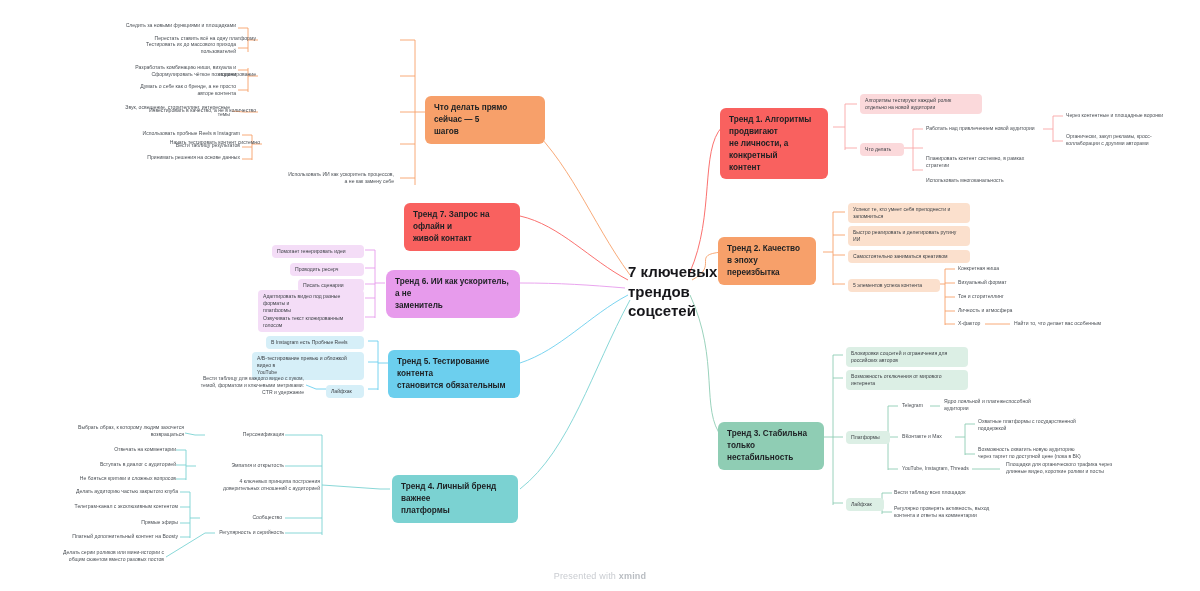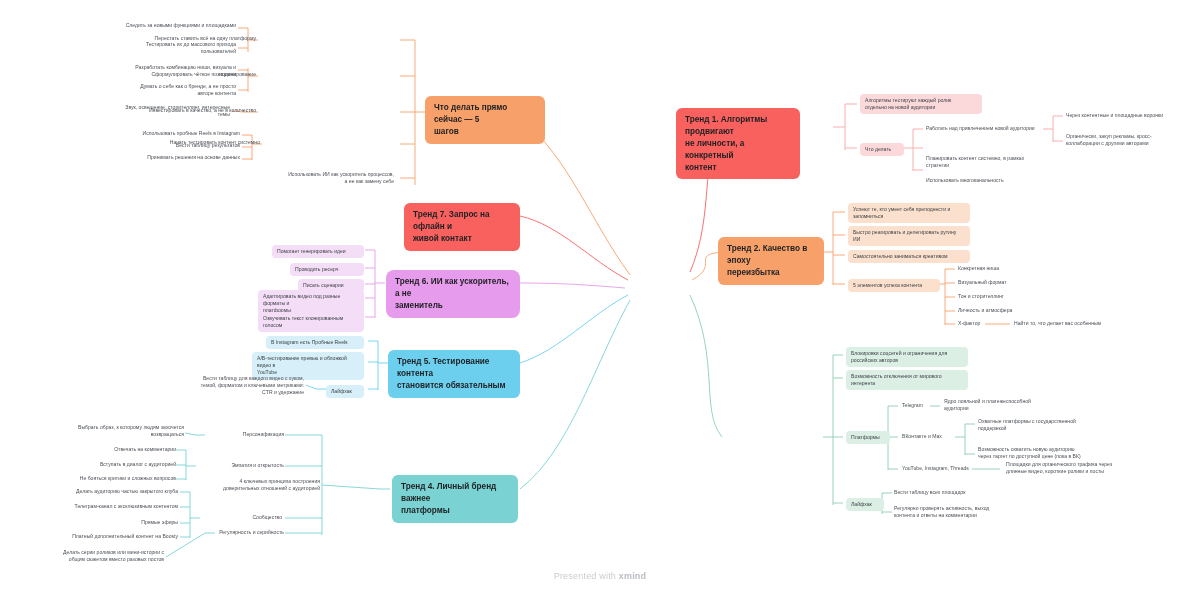--- a/index.html
+++ b/index.html
@@ -142,20 +142,22 @@
       <path d="M965 424 L965 455" stroke="#8fcdb4"></path>
       <path d="M965 424 L975 424 M965 454 L975 454" stroke="#8fcdb4"></path>
       <path d="M972 469 L1000 469" stroke="#8fcdb4"></path>
 
       <path d="M872 503 L882 503" stroke="#8fcdb4"></path>
       <path d="M882 493 L882 514" stroke="#8fcdb4"></path>
       <path d="M882 493 L892 493 M882 512 L892 512" stroke="#8fcdb4"></path>
     </g>
   </svg>
 
+  <div class="node central" style="left:628px; top:262px; width:130px;">7 ключевых
+трендов соцсетей</div>
 
   <div class="node trend" style="left:397px; top:96px; width:120px; background:#f7a06a;margin-left:28px;">Что делать прямо сейчас — 5
 шагов</div>
 
   <div class="node leaf r" style="left:148px; top:35px; width:108px;">Перестать ставить всё на одну платформу</div>
   <div class="node leaf r" style="left:110px; top:22px; width:126px;">Следить за новыми функциями и площадками</div>
   <div class="node leaf r" style="left:118px; top:41px; width:118px;">Тестировать их до массового прихода
 пользователей</div>
 
   <div class="node leaf r" style="left:148px; top:71px; width:108px;">Сформулировать чёткое позиционирование</div>
@@ -218,54 +220,56 @@
   <div class="node leaf r" style="left:200px; top:514px; width:82px;">Сообщество</div>
   <div class="node leaf r" style="left:42px; top:488px; width:136px;">Делать аудиторию частью закрытого клуба</div>
   <div class="node leaf r" style="left:38px; top:503px; width:140px;">Телеграм-канал с эксклюзивным контентом</div>
   <div class="node leaf r" style="left:112px; top:519px; width:66px;">Прямые эфиры</div>
   <div class="node leaf r" style="left:38px; top:533px; width:140px;">Платный дополнительный контент на Boosty</div>
 
   <div class="node leaf r" style="left:188px; top:529px; width:96px;">Регулярность и серийность</div>
   <div class="node leaf r" style="left:18px; top:549px; width:146px;">Делать серии роликов или мини-истории с
 общим сюжетом вместо разовых постов</div>
 
-  <div class="node trend" style="left:676px; top:108px; width:124px; background:#f9615f;">Тренд 1. Алгоритмы продвигают
+  <div class="node trend" style="left:720px; top:108px; width:108px; background:#f9615f;">Тренд 1. Алгоритмы продвигают
 не личности, а конкретный
 контент</div>
 
   <div class="node pill" style="left:860px; top:94px; width:122px; background:#fbd9db;">Алгоритмы тестируют каждый ролик
 отдельно на новой аудитории</div>
   <div class="node pill" style="left:860px; top:143px; width:44px; background:#fbd9db;">Что делать</div>
 
   <div class="node leaf" style="left:926px; top:125px; width:124px;">Работать над привлечением новой аудитории</div>
   <div class="node leaf" style="left:1066px; top:112px; width:126px;">Через контентные и площадные воронки</div>
   <div class="node leaf" style="left:1066px; top:133px; width:126px;">Органически, закуп рекламы, кросс-
 коллаборации с другими авторами</div>
 
   <div class="node leaf" style="left:926px; top:155px; width:122px;">Планировать контент системно, в рамках
 стратегии</div>
   <div class="node leaf" style="left:926px; top:177px; width:122px;">Использовать многоканальность</div>
 
-  <div class="node trend" style="left:718px; top:237px; width:106px; background:#f7a06a;">Тренд 2. Качество в эпоху
+  <div class="node trend" style="left:718px; top:237px; width:98px; background:#f7a06a;">Тренд 2. Качество в эпоху
 переизбытка</div>
 
   <div class="node pill" style="left:848px; top:203px; width:122px; background:#fbe0cd;">Успеют те, кто умеет себя преподнести и
 запомниться</div>
   <div class="node pill" style="left:848px; top:226px; width:122px; background:#fbe0cd;">Быстро реагировать и делегировать рутину
 ИИ</div>
   <div class="node pill" style="left:848px; top:250px; width:122px; background:#fbe0cd;">Самостоятельно заниматься креативом</div>
   <div class="node pill" style="left:848px; top:279px; width:92px; background:#fbe0cd;">5 элементов успеха контента</div>
 
   <div class="node leaf" style="left:958px; top:265px; width:110px;">Конкретная ниша</div>
   <div class="node leaf" style="left:958px; top:279px; width:110px;">Визуальный формат</div>
   <div class="node leaf" style="left:958px; top:293px; width:110px;">Тон и сторителлинг</div>
   <div class="node leaf" style="left:958px; top:307px; width:110px;">Личность и атмосфера</div>
   <div class="node leaf" style="left:958px; top:320px; width:52px;">X-фактор</div>
   <div class="node leaf" style="left:1014px; top:320px; width:150px;">Найти то, что делает вас особенным</div>
 
+  <div class="node trend" style="left:718px; top:422px; width:106px; background:#8fcdb4;">Тренд 3. Стабильна только
+нестабильность</div>
 
   <div class="node pill" style="left:846px; top:347px; width:122px; background:#dcefe5;">Блокировки соцсетей и ограничения для
 российских авторов</div>
   <div class="node pill" style="left:846px; top:370px; width:122px; background:#dcefe5;">Возможность отключения от мирового
 интернета</div>
   <div class="node pill" style="left:846px; top:431px; width:44px; background:#dcefe5;">Платформы</div>
 
   <div class="node leaf" style="left:902px; top:402px; width:46px;">Telegram</div>
   <div class="node leaf" style="left:944px; top:398px; width:112px;">Ядро лояльной и платежеспособной
 аудитории</div>

